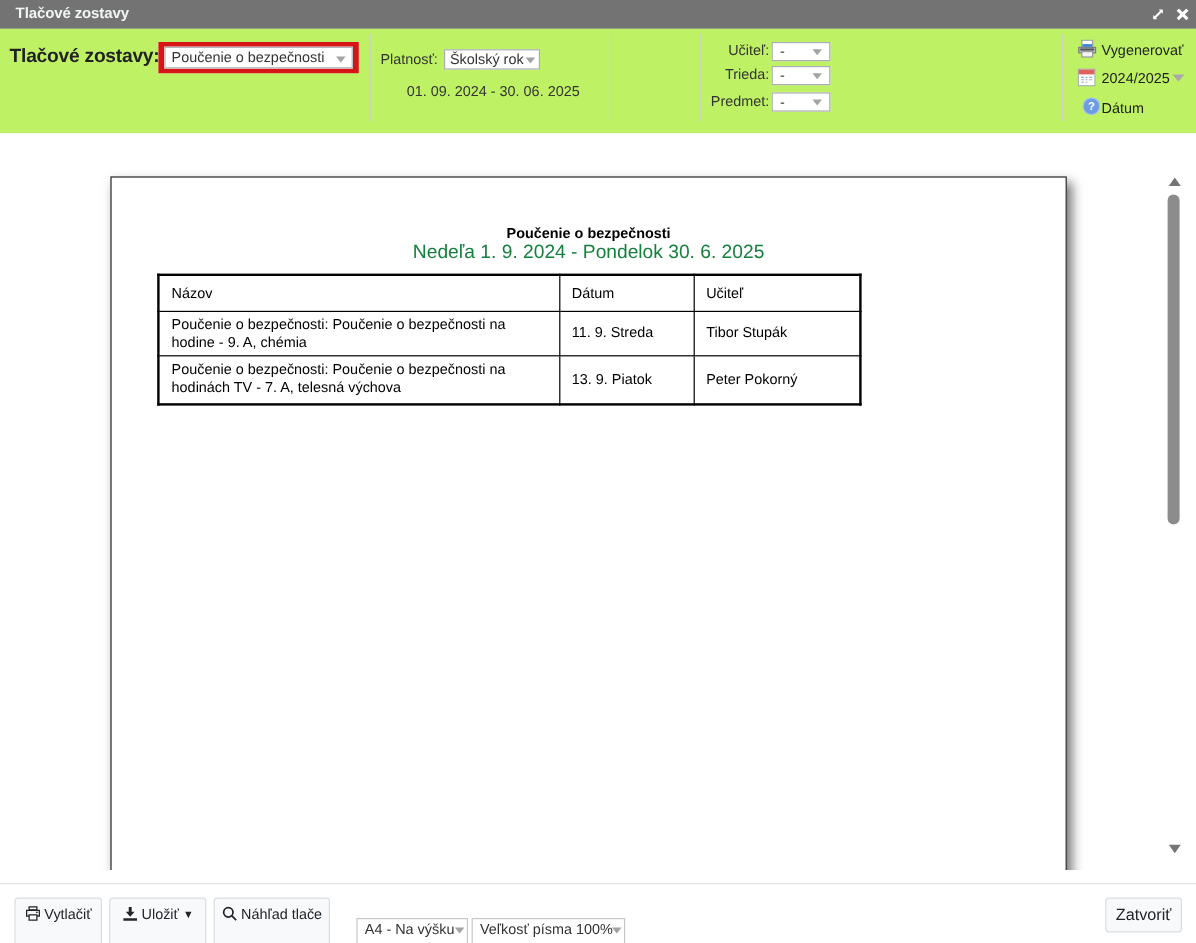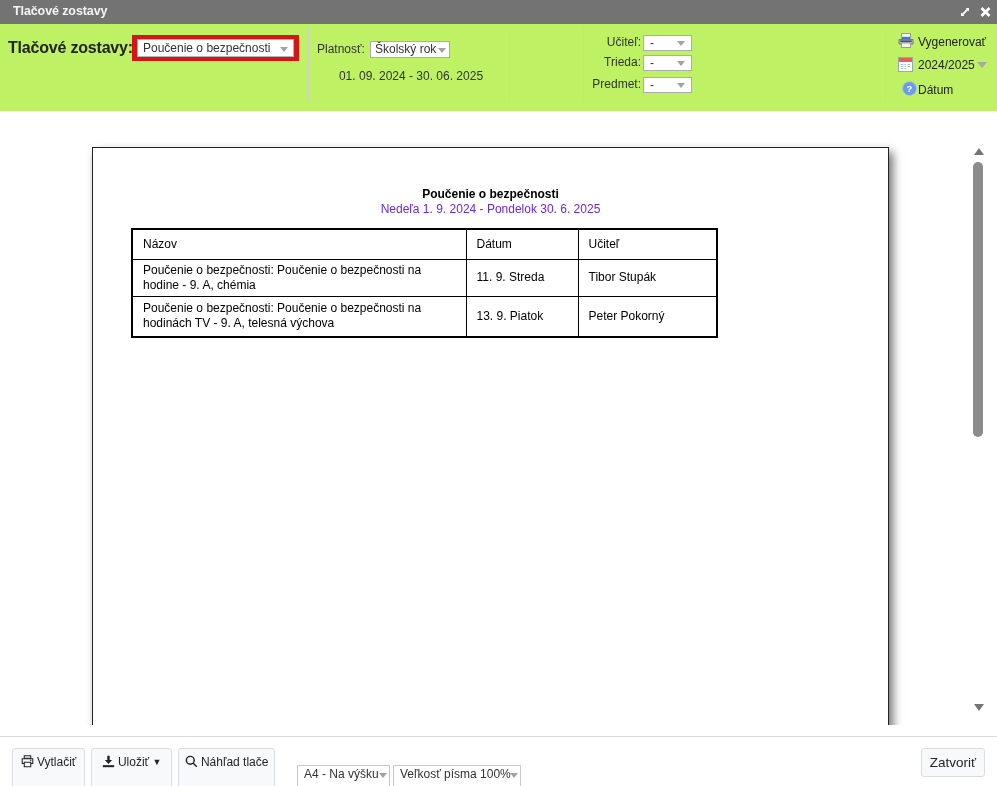--- a/index.html
+++ b/index.html
@@ -22,21 +22,21 @@
 #date-range { position:absolute; left:330px; top:45px; width:162px; text-align:center; font-size:12px; color:#333; }
 #stlpce { position:absolute; left:524px; top:10px; width:50px; text-align:center; font-size:12px; color:#333; }
 #stlpce .cap { margin-top:12px; line-height:12px; }
 .flabel { position:absolute; width:70px; text-align:right; font-size:12px; color:#333; }
 .fsel { position:absolute; left:643px; width:49px; height:16px; line-height:14px; padding-left:6px; }
 .right-it { position:absolute; font-size:12px; color:#222; }
 
 #content { position:absolute; left:0; top:111px; width:997px; height:614px; background:#fff; overflow:hidden; }
 #page { position:absolute; left:92px; top:36px; width:797px; height:700px; background:#fff; border:1px solid #222; box-shadow:4px 5px 9px rgba(0,0,0,0.55); }
 #ptitle { position:absolute; left:0; top:39px; width:100%; text-align:center; font-size:12px; font-weight:bold; color:#000; }
-#psub { position:absolute; left:0; top:54px; width:100%; text-align:center; font-size:12px; color:#6d28d9; }
+#psub { position:absolute; left:0; top:54px; width:100%; text-align:center; font-size:16px; color:#15803d; }
 #rtab { position:absolute; left:38px; top:80px; border-collapse:collapse; border:2px solid #000; font-size:12px; color:#000; }
 #rtab td { border:1px solid #000; vertical-align:middle; padding:0 8px 0 10px; line-height:15px; }
 #rtab tr.hd td { height:30px; }
 #rtab td.c1 { width:334px; }
 #rtab td.c2 { width:112px; }
 #rtab td.c3 { width:139px; }
 #rtab tr.r1 td { height:37px; }
 #rtab tr.r2 td { height:41px; }
 
 #sb-thumb { position:absolute; left:973px; top:162px; width:10px; height:275px; background:#8c8c8c; border-radius:5px; }
@@ -126,21 +126,21 @@
               <td class="c1">Názov</td>
               <td class="c2">Dátum</td>
               <td class="c3">Učiteľ</td>
             </tr>
         <tr class="r1">
               <td class="c1">Poučenie o bezpečnosti: Poučenie o bezpečnosti na hodine - 9. A, chémia</td>
               <td class="c2">11. 9. Streda</td>
               <td class="c3">Tibor Stupák</td>
             </tr>
         <tr class="r2">
-              <td class="c1">Poučenie o bezpečnosti: Poučenie o bezpečnosti na hodinách TV - 9. A, telesná výchova</td>
+              <td class="c1">Poučenie o bezpečnosti: Poučenie o bezpečnosti na hodinách TV - 7. A, telesná výchova</td>
               <td class="c2">13. 9. Piatok</td>
               <td class="c3">Peter Pokorný</td>
             </tr>
       </tbody>
         </table>
     </div>
   </div>
   <div id="sb-up" class="sb-arrow"></div>
   <div id="sb-thumb"></div>
   <div id="sb-down" class="sb-arrow"></div>

